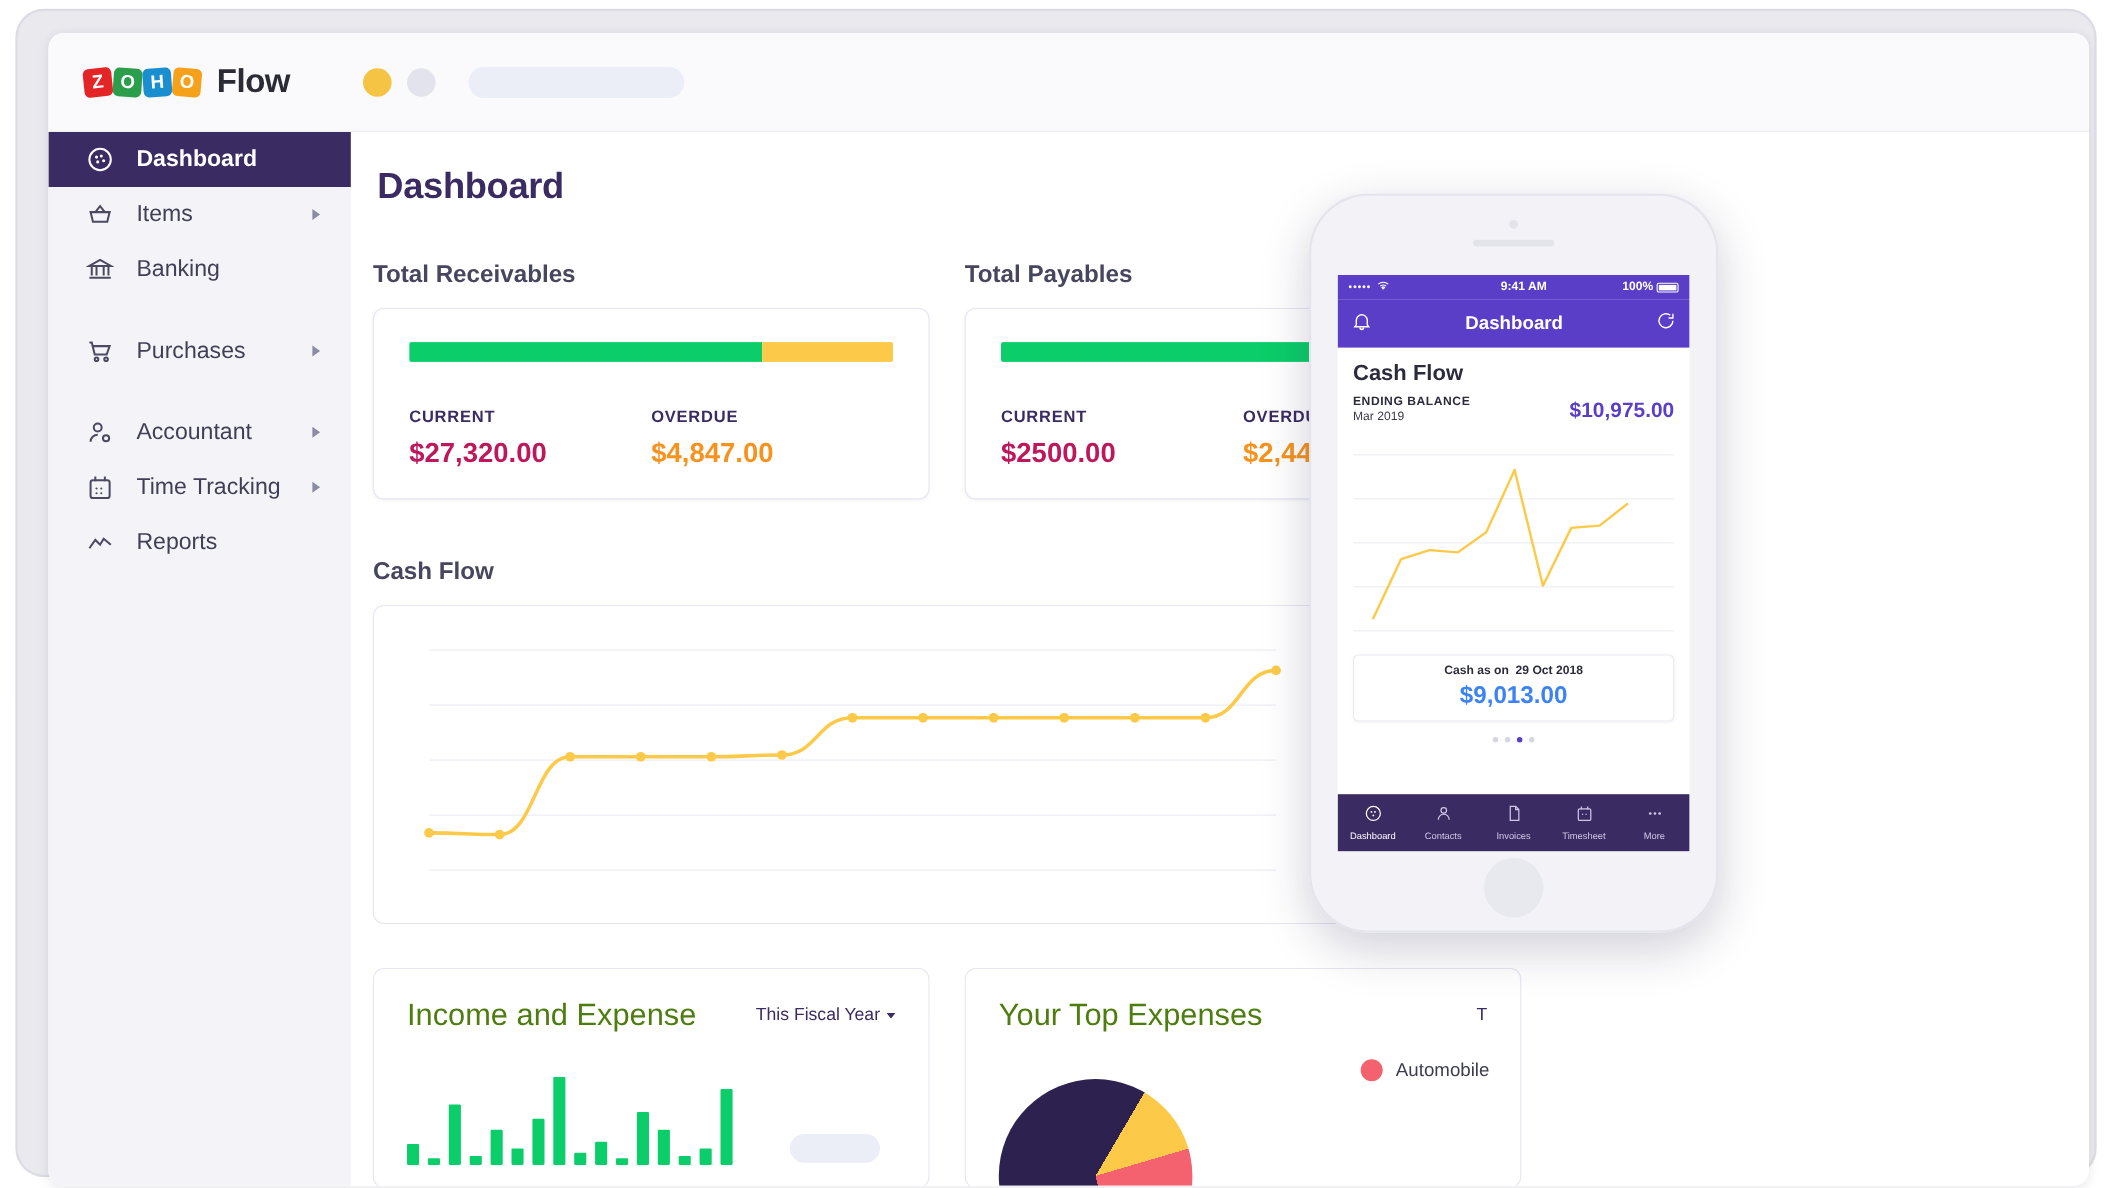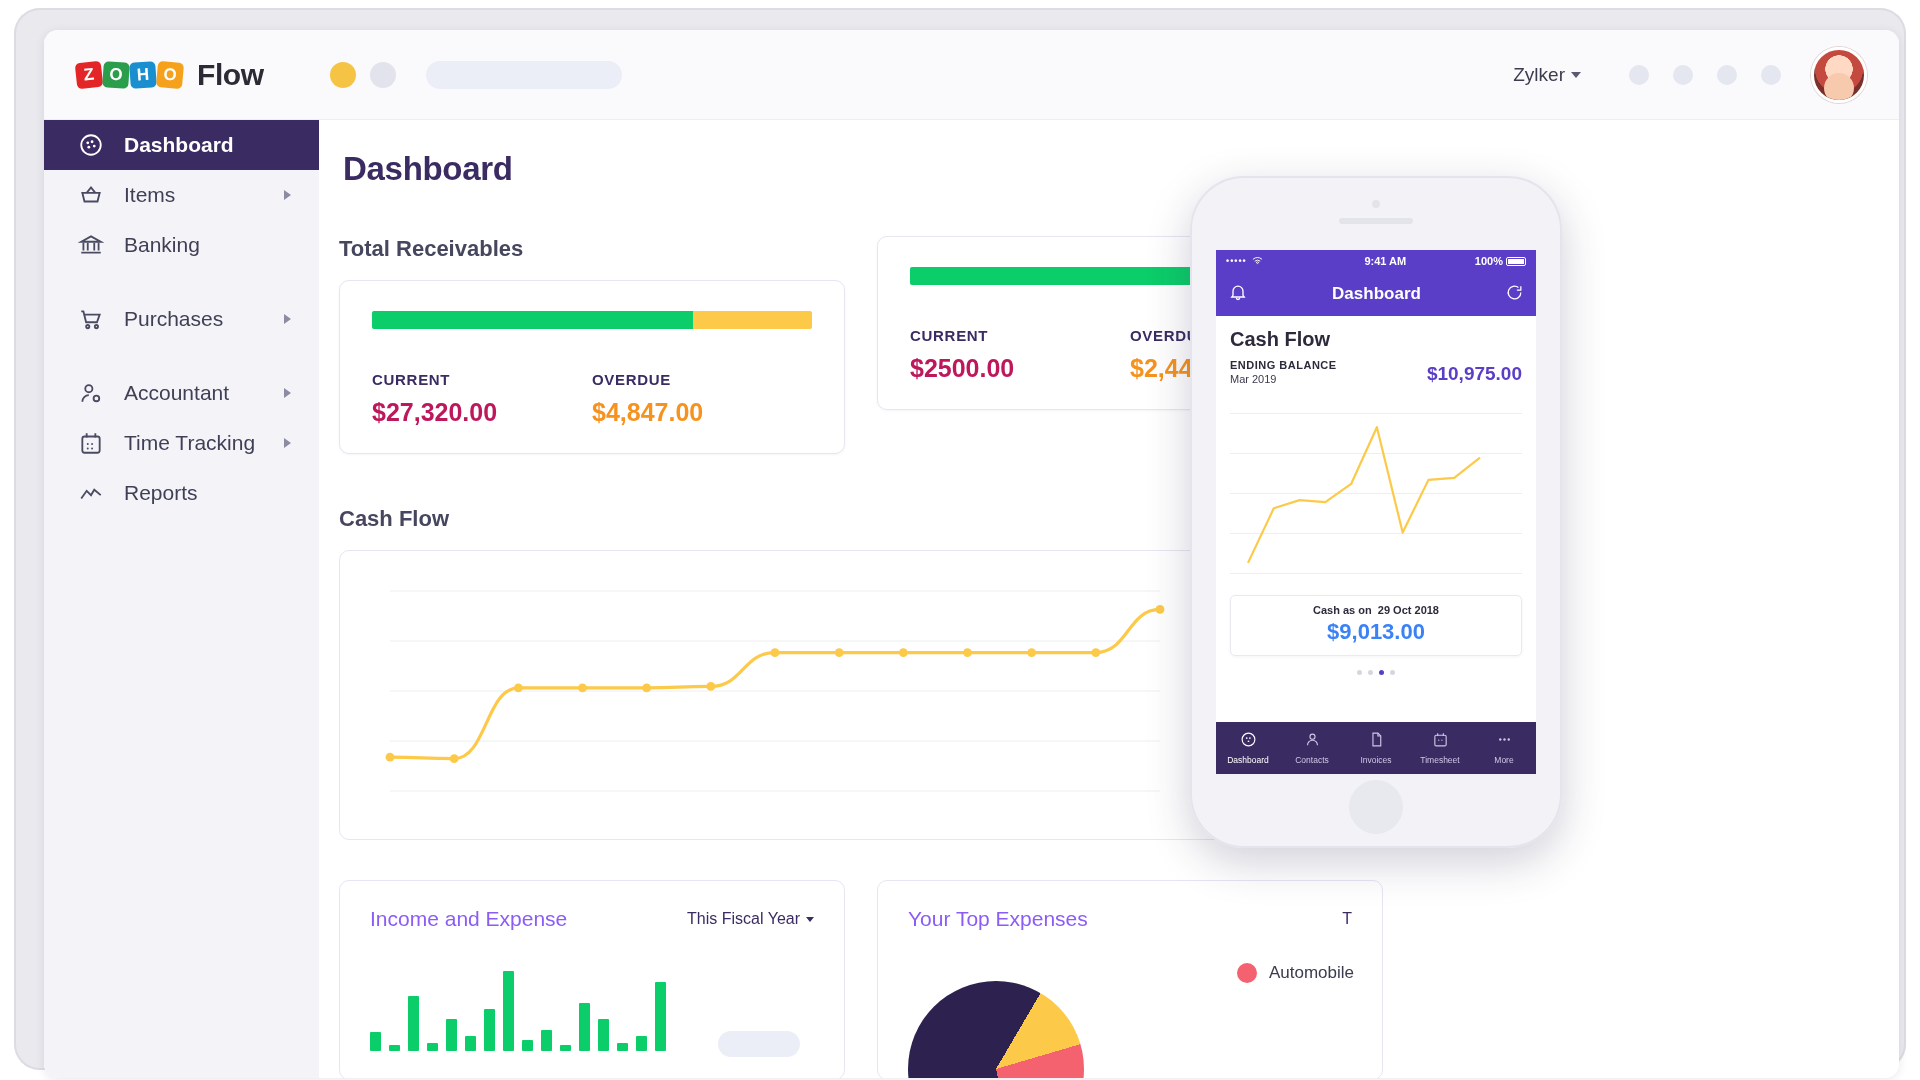--- a/index.html
+++ b/index.html
@@ -125,21 +125,21 @@
   .cf-legend{ position:absolute; right:-160px; font-size:16px; color:#4a4a62; white-space:nowrap; }
   .cf-legend.top{ top:52px; }
   .cf-legend.bot{ top:240px; }
 
   
   .bottom-row{ display:flex; gap:32px; margin:40px 0 0 20px; }
   .wcard{
     width:506px; height:200px; border:1px solid #e6e6f2; border-radius:10px; background:#fff;
     padding:26px 30px; position:relative; overflow:hidden;
   }
-  .wcard h4{ font-size:21px; font-weight:400; color:#8b5cf6; }
+  .wcard h4{ font-size:28px; font-weight:400; color:#4d7c0f; }
   .wcard-head{ display:flex; align-items:center; justify-content:space-between; }
   .per-sel{ font-size:16px; color:#3b2b63; display:flex; align-items:center; gap:6px; cursor:pointer; }
   .per-sel .caret2{ width:0;height:0;border-left:4px solid transparent;border-right:4px solid transparent;border-top:5px solid #3b2b63; }
   .bars{ display:flex; align-items:flex-end; gap:8px; height:80px; margin-top:40px; }
   .bars span{ width:11px; background:#0bcd69; border-radius:1px; display:block; }
   .toggle{ position:absolute; right:44px; bottom:22px; width:82px; height:26px; border-radius:13px; background:#eceef7; }
   .donut{
     position:absolute; left:30px; bottom:-78px; width:176px; height:176px; border-radius:50%;
     background:conic-gradient(from -92deg, #2d2150 0 34%, #fcc949 34% 46%, #f4616f 46% 72%, #2d2150 72% 100%);
   }
@@ -228,29 +228,20 @@
             <span class="zt h">H</span>
             <span class="zt o2">O</span>
           </div>
           <span class="brand-name">Flow</span>
         </div>
 
         <div class="tb-dot amber"></div>
         <div class="tb-dot grey"></div>
         <div class="tb-pill"></div>
 
-        <div class="topbar-right">
-          <span class="user-name">Zylker</span>
-          <span class="caret"></span>
-          <span class="hdr-dot"></span>
-          <span class="hdr-dot"></span>
-          <span class="hdr-dot"></span>
-          <span class="hdr-dot"></span>
-          <span class="avatar"></span>
-        </div>
       </div>
 
       <div class="sidebar">
 
         <div class="nav-item active">
           <span class="ic">
             <svg width="26" height="26" viewBox="0 0 24 24">
                 <circle cx="12" cy="12" r="9"></circle>
                 <circle cx="9" cy="10" r="1.3" fill="#fff" stroke="none"></circle>
                 <circle cx="13" cy="9" r="1.3" fill="#fff" stroke="none"></circle>
@@ -356,20 +347,21 @@
                 </div>
                 <div class="kpi-col">
                   <div class="kpi-lab">OVERDUE</div>
                   <div class="kpi-val amber">$4,847.00</div>
                 </div>
               </div>
             </div>
           </div>
 
           <div class="kpi">
+            <h3>Total Payables</h3>
             <div class="kpi-card">
               <div class="bar">
                 <div class="seg-green" style="width:79%"></div>
                 <div class="seg-amber" style="width:21%"></div>
               </div>
               <div class="kpi-cols">
                 <div class="kpi-col">
                   <div class="kpi-lab">CURRENT</div>
                   <div class="kpi-val green">$2500.00</div>
                 </div>

